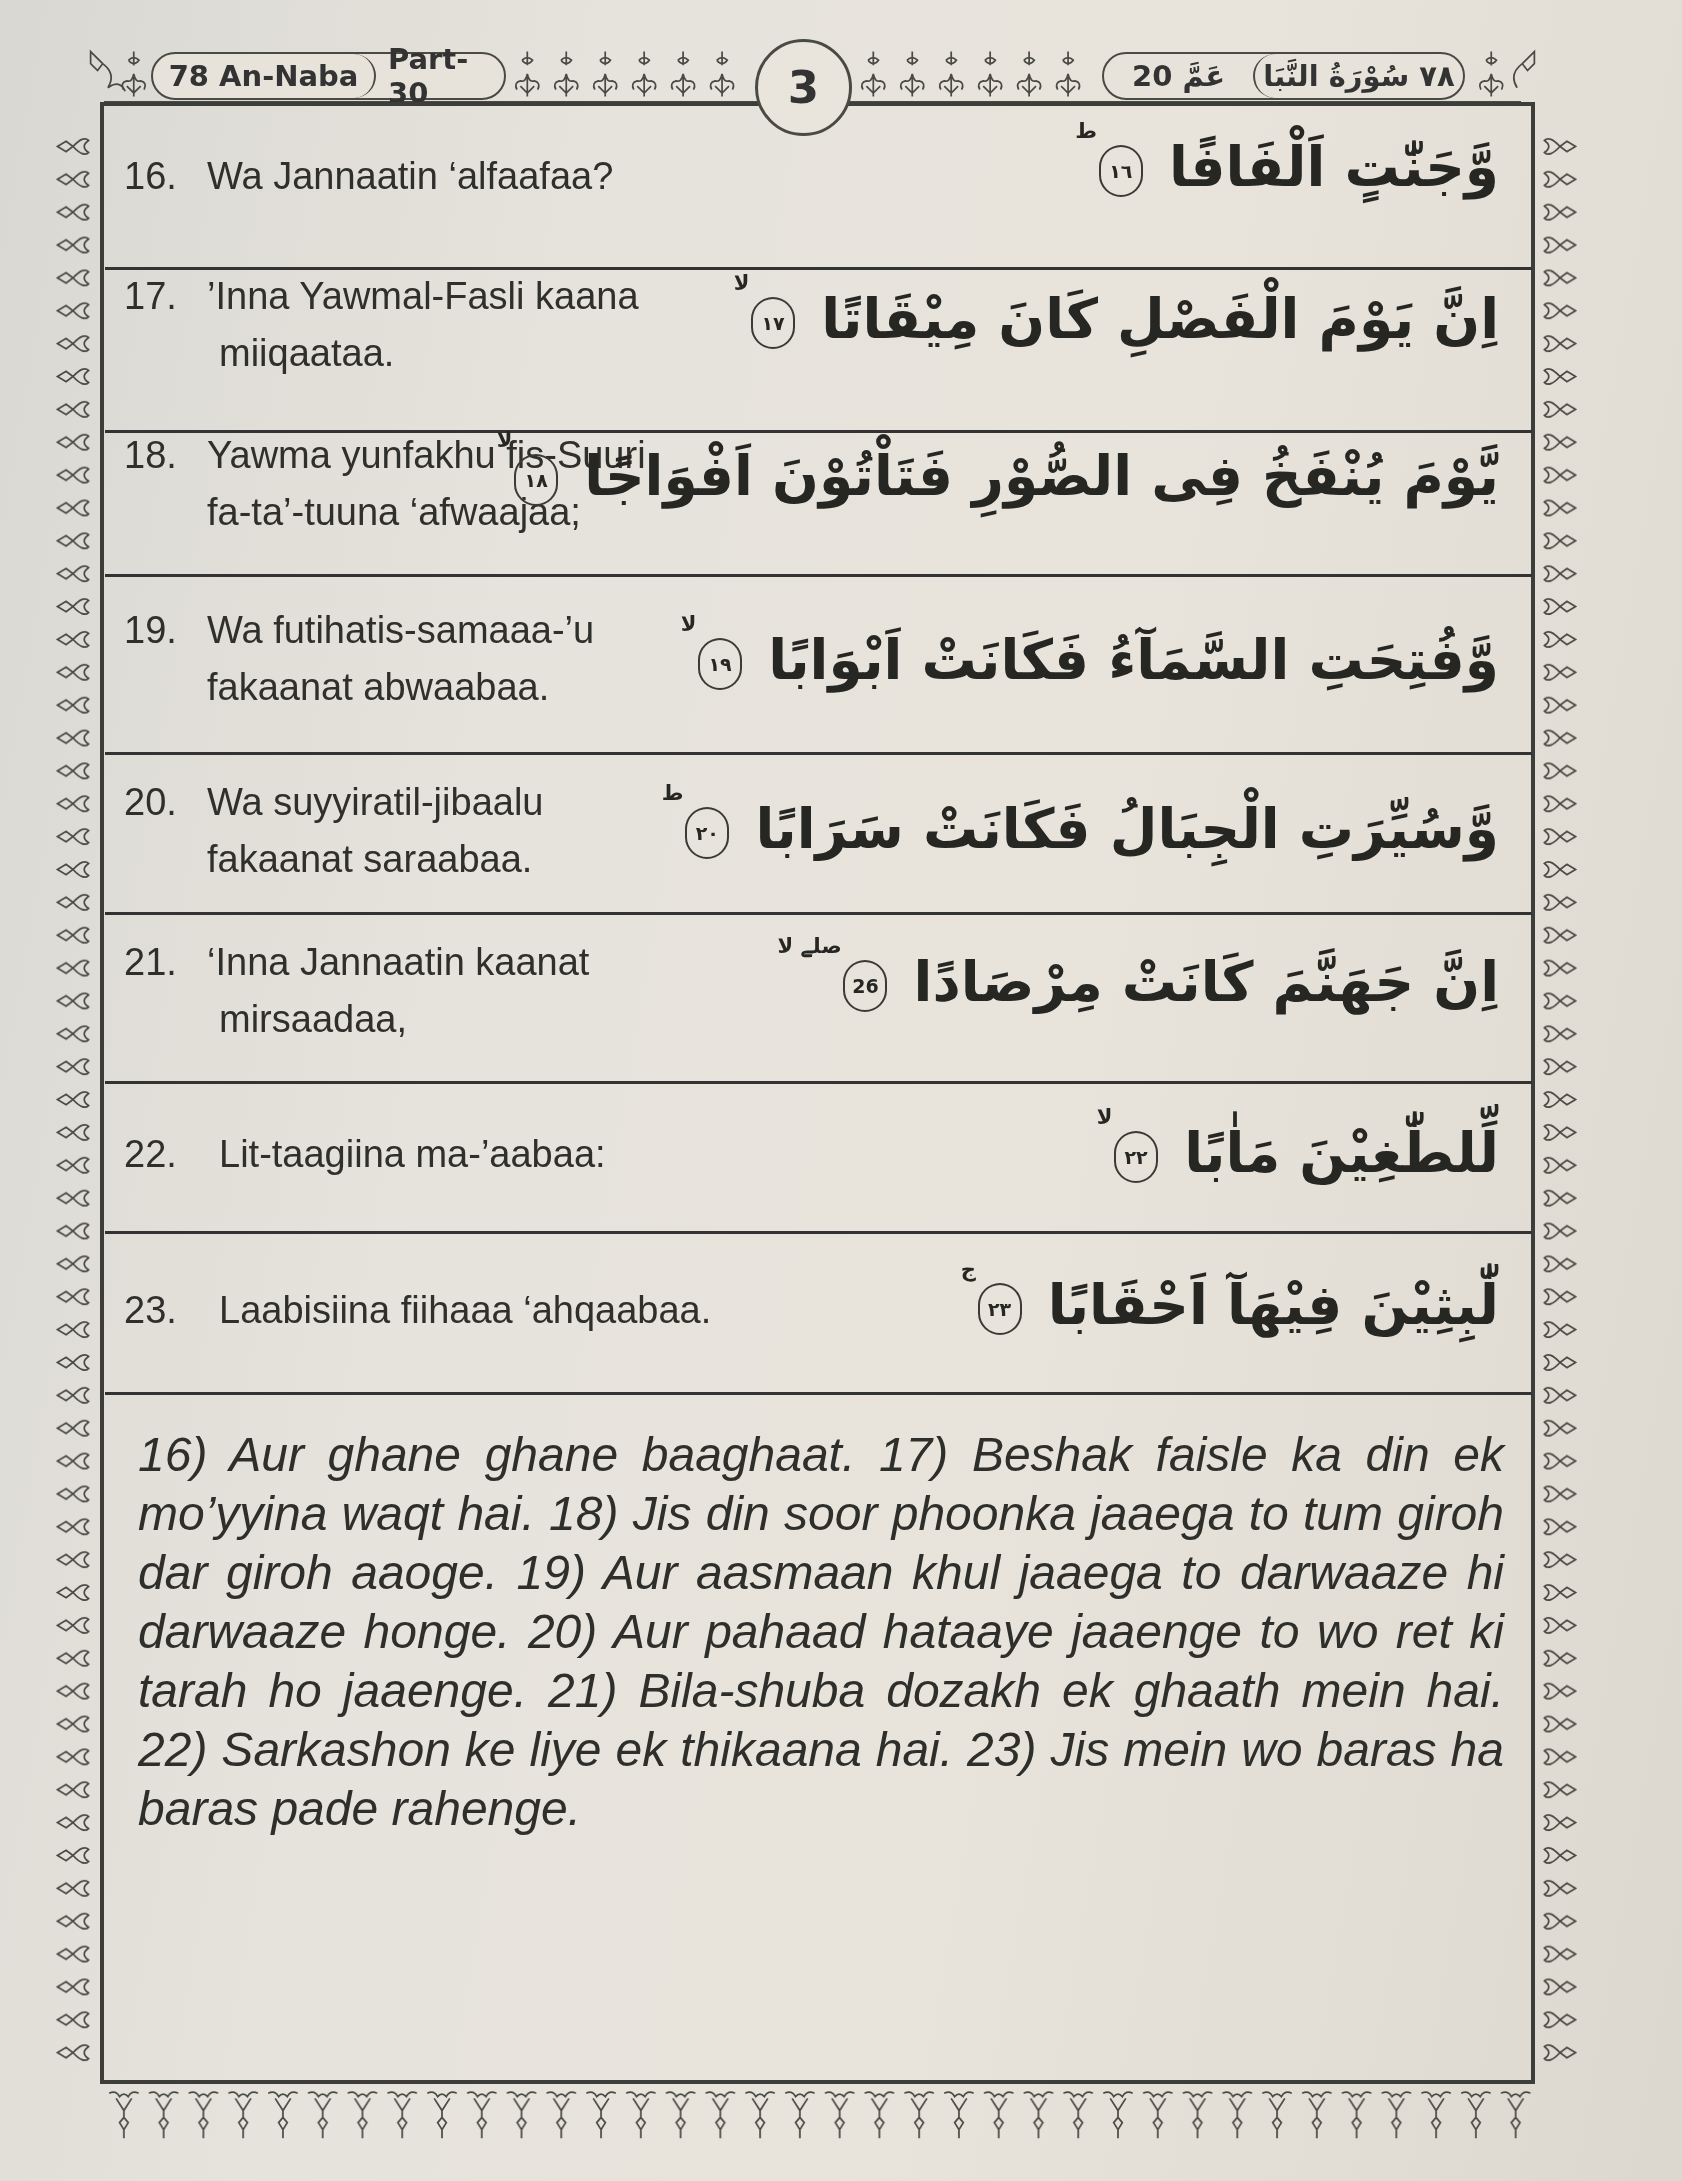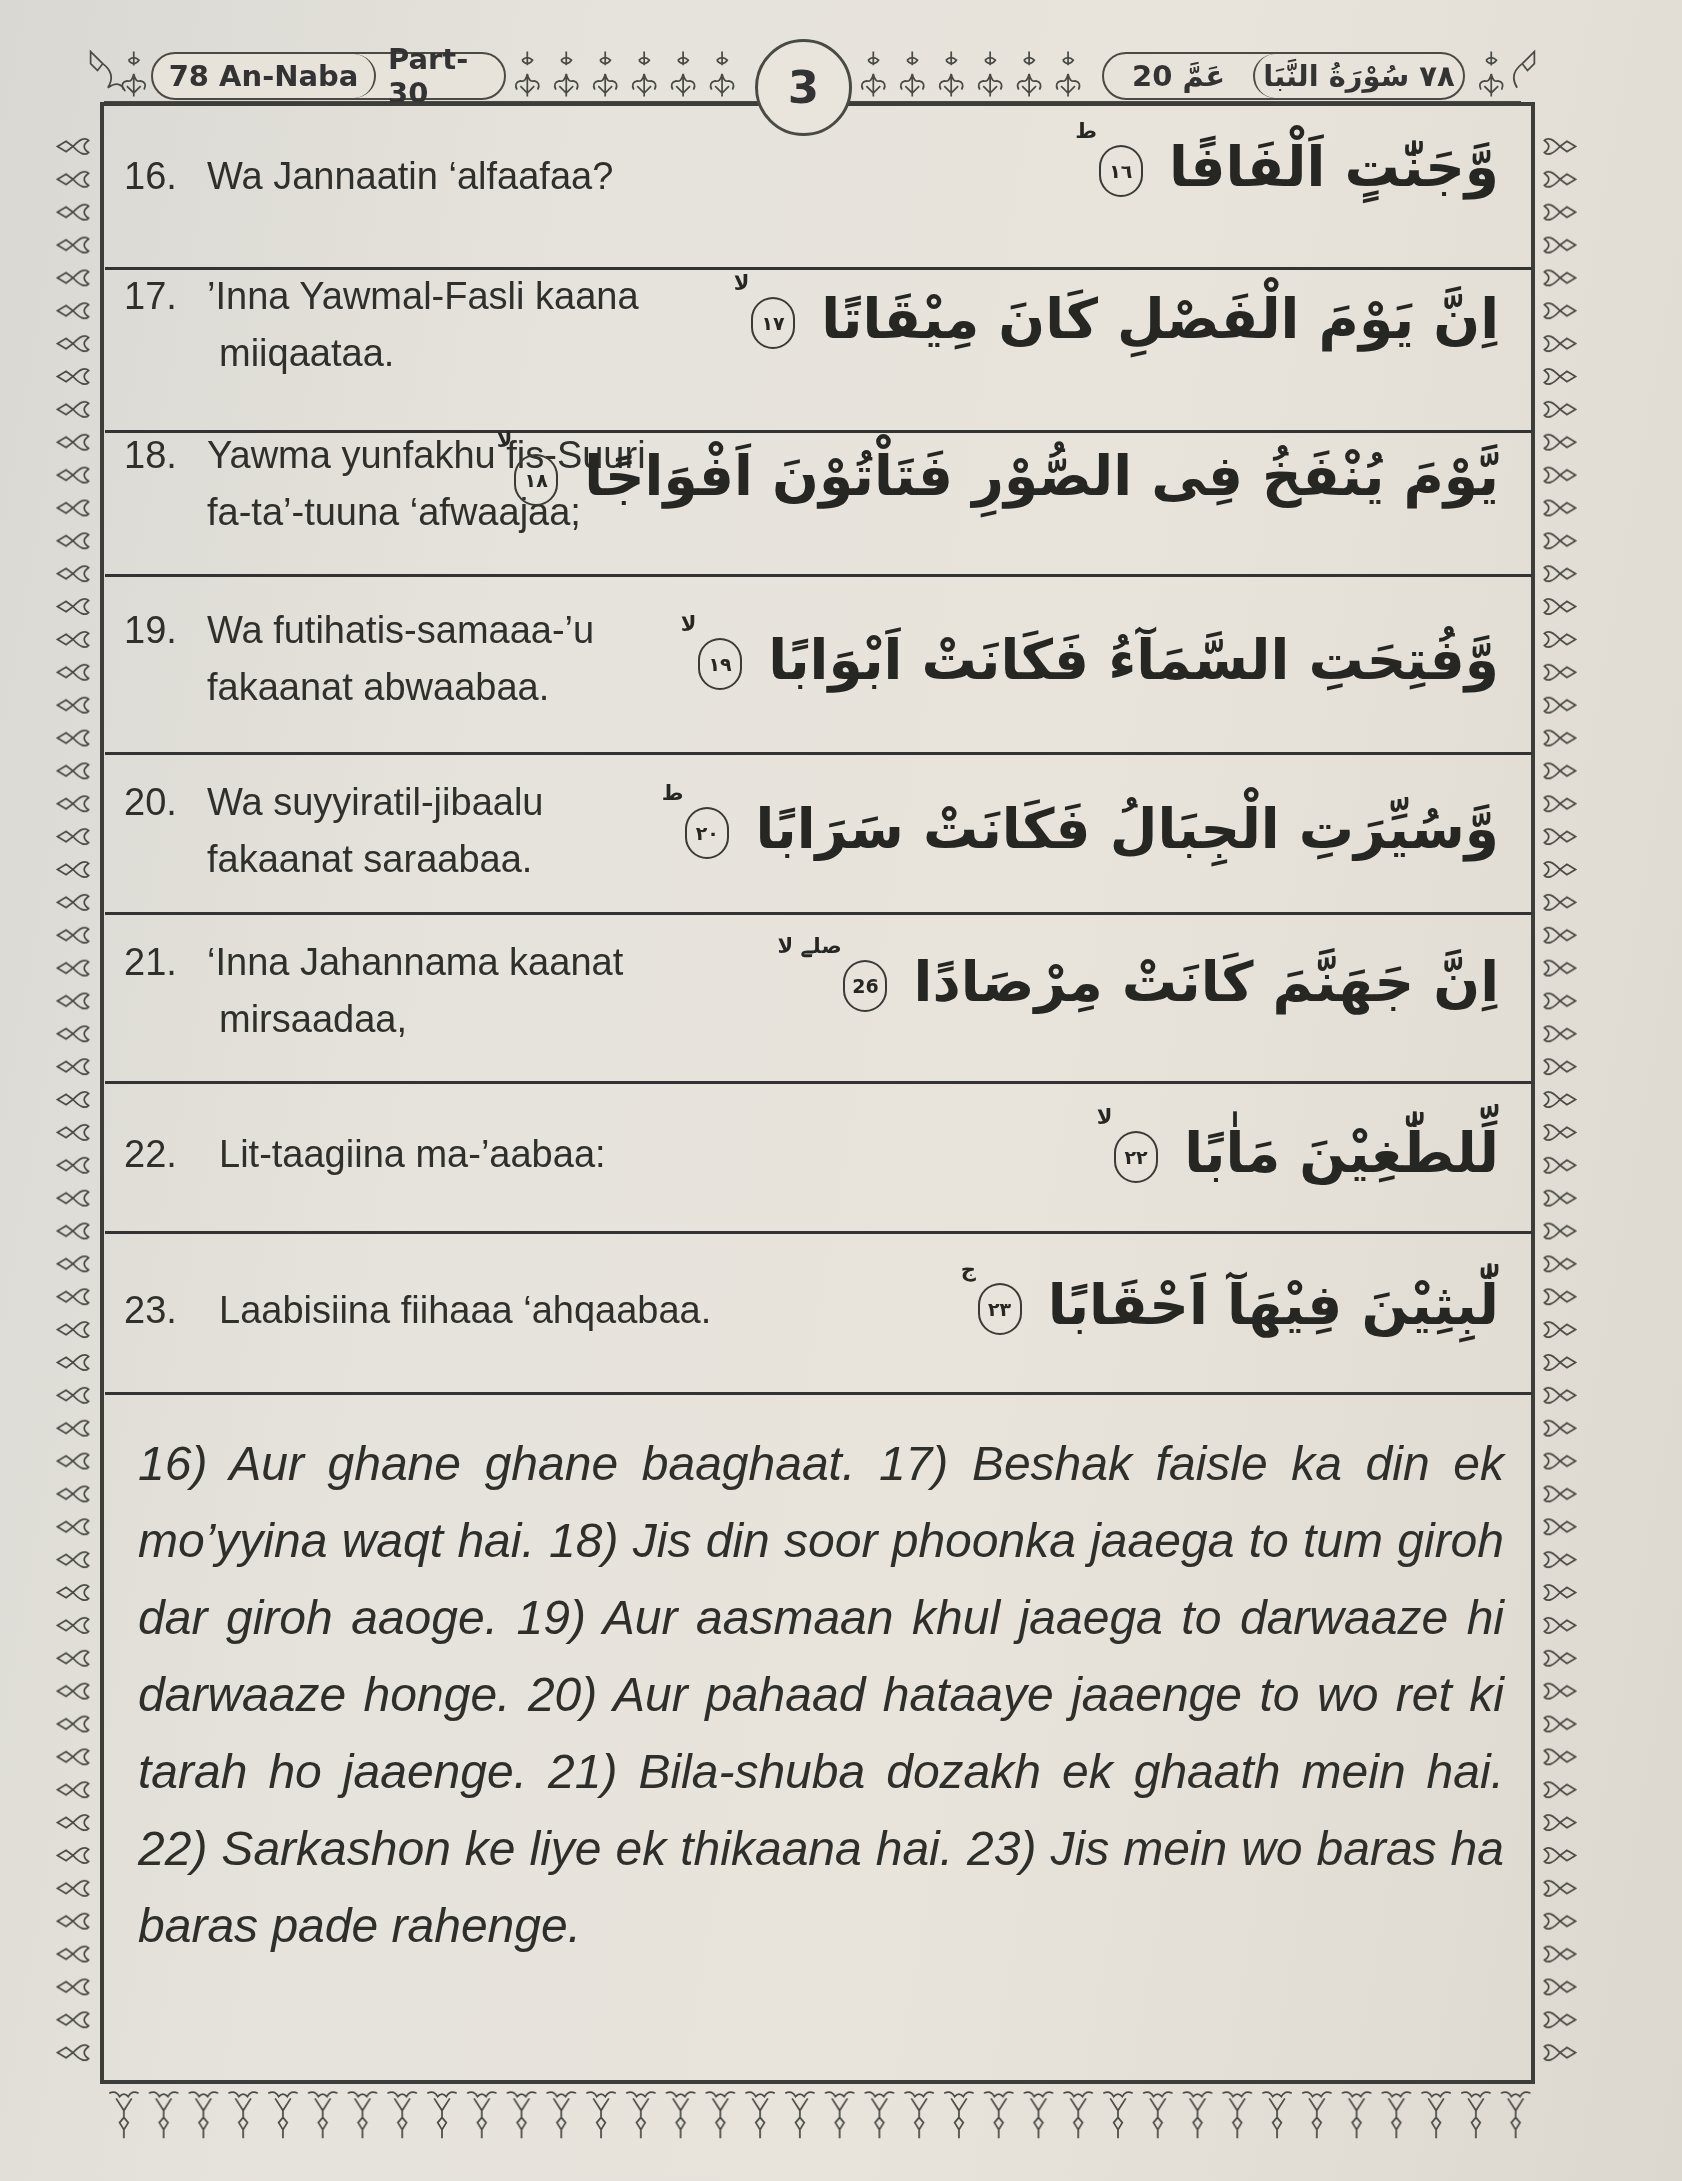--- a/index.html
+++ b/index.html
@@ -64,21 +64,21 @@
     display:inline-flex; align-items:center; justify-content:center;
     width:40px; height:48px; border:2.6px double #3a3a36; border-radius:50% / 42%;
     font-size:19px; font-weight:bold; margin-right:7px; vertical-align:middle; direction:rtl;
   }
   .waqf { font-size:21px; vertical-align:top; position:relative; top:-15.6px; margin-right:1.7px; }
 
   
   .translation {
     position:absolute; left:138px; top:1425px; width:1366px;
     font-family:"Liberation Sans", "DejaVu Sans", sans-serif;
-    font-style:italic; font-size:48px; line-height:77px; color:#2e2e2b;
+    font-style:italic; font-size:48px; line-height:59px; color:#2e2e2b;
     text-align:justify; text-align-last:left;
   }
 </style>
 </head>
 <body>
 
 <div class="page">
 
   <div class="header">
     <div class="header-rule"></div>
@@ -207,21 +207,21 @@
       <span class="cont" style="padding-left:83px;">fakaanat saraabaa.</span>
     </div>
     <div class="verse-arabic" style="top:42px;">
       <span>وَّسُيِّرَتِ الْجِبَالُ فَكَانَتْ سَرَابًا</span>
       <span class="ayah-marker">٢٠</span><span class="waqf">ط</span>
     </div>
   </div>
 
   <div class="verse-row" style="top:915px; height:169px;">
     <div class="verse-translit" style="top:19px;">
-      <span class="num">21.</span><span>‘Inna Jahannama kaanat</span>
+      <span class="num">21.</span><span>‘Inna Jannaatin kaanat</span>
       <span class="cont">mirsaadaa,</span>
     </div>
     <div class="verse-arabic" style="top:35px;">
       <span>اِنَّ جَهَنَّمَ كَانَتْ مِرْصَادًا</span>
       <span class="ayah-marker">26</span><span class="waqf">صلے لا</span>
     </div>
   </div>
 
   <div class="verse-row" style="top:1083px; height:151px;">
     <div class="verse-translit" style="top:43px;">

